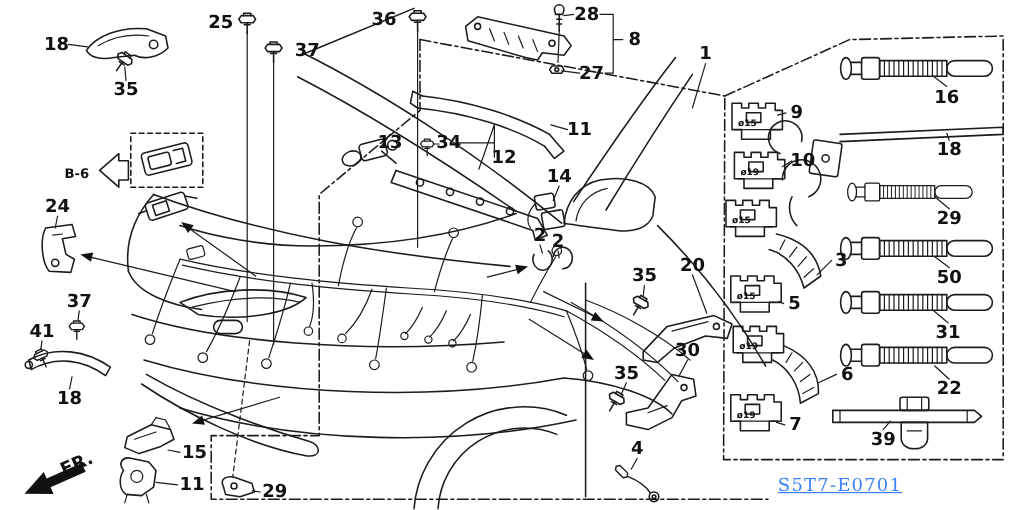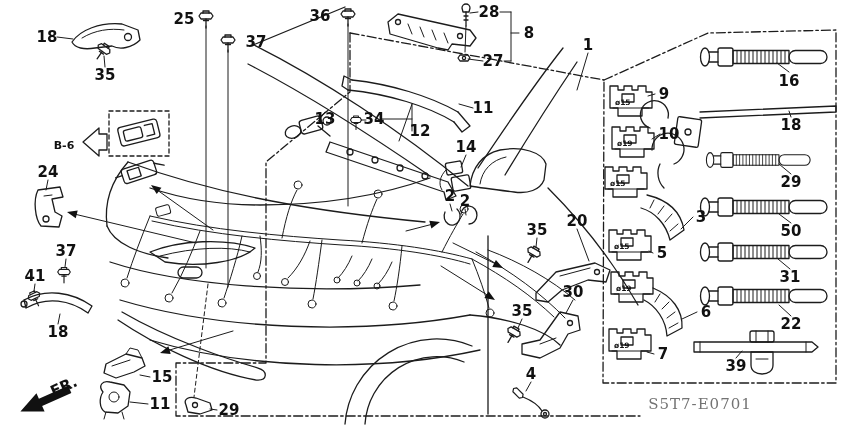--- a/index.html
+++ b/index.html
@@ -4,21 +4,21 @@
 <style>
   html,body{margin:0;padding:0;background:#e8e8e8;}
   .stage{position:relative;width:850px;height:425px;background:#ffffff;overflow:hidden;
          font-family:"DejaVu Sans",sans-serif;}
   .stage svg{position:absolute;left:0;top:0;}
   .callout{position:absolute;transform:translate(-50%,-50%);font-weight:bold;font-size:15px;
            color:#111;white-space:nowrap;line-height:1;}
   .big{font-size:11px;}
   .fr{transform:translate(-50%,-50%) rotate(-24deg);font-style:normal;font-size:15px;}
   .code{position:absolute;transform:translate(-50%,-50%);font-family:"DejaVu Serif",serif;
-        font-size:15px;letter-spacing:1px;color:#737373;white-space:nowrap;}
+        font-size:15px;letter-spacing:1px;color:#3b82f6;white-space:nowrap;text-decoration:underline;}
   .art{stroke:#1c1c1c;fill:none;stroke-width:1.3;stroke-linecap:round;stroke-linejoin:round;}
   .thin{stroke-width:1;}
   .dash{stroke-dasharray:9 3 2.5 3;}
   .dot{stroke-dasharray:4 3;}
   .fill{fill:#111;stroke:none;}
   .otext{font:bold 7.5px "DejaVu Sans",sans-serif;fill:#111;stroke:none;}
 </style>
 </head>
 <body>
 

